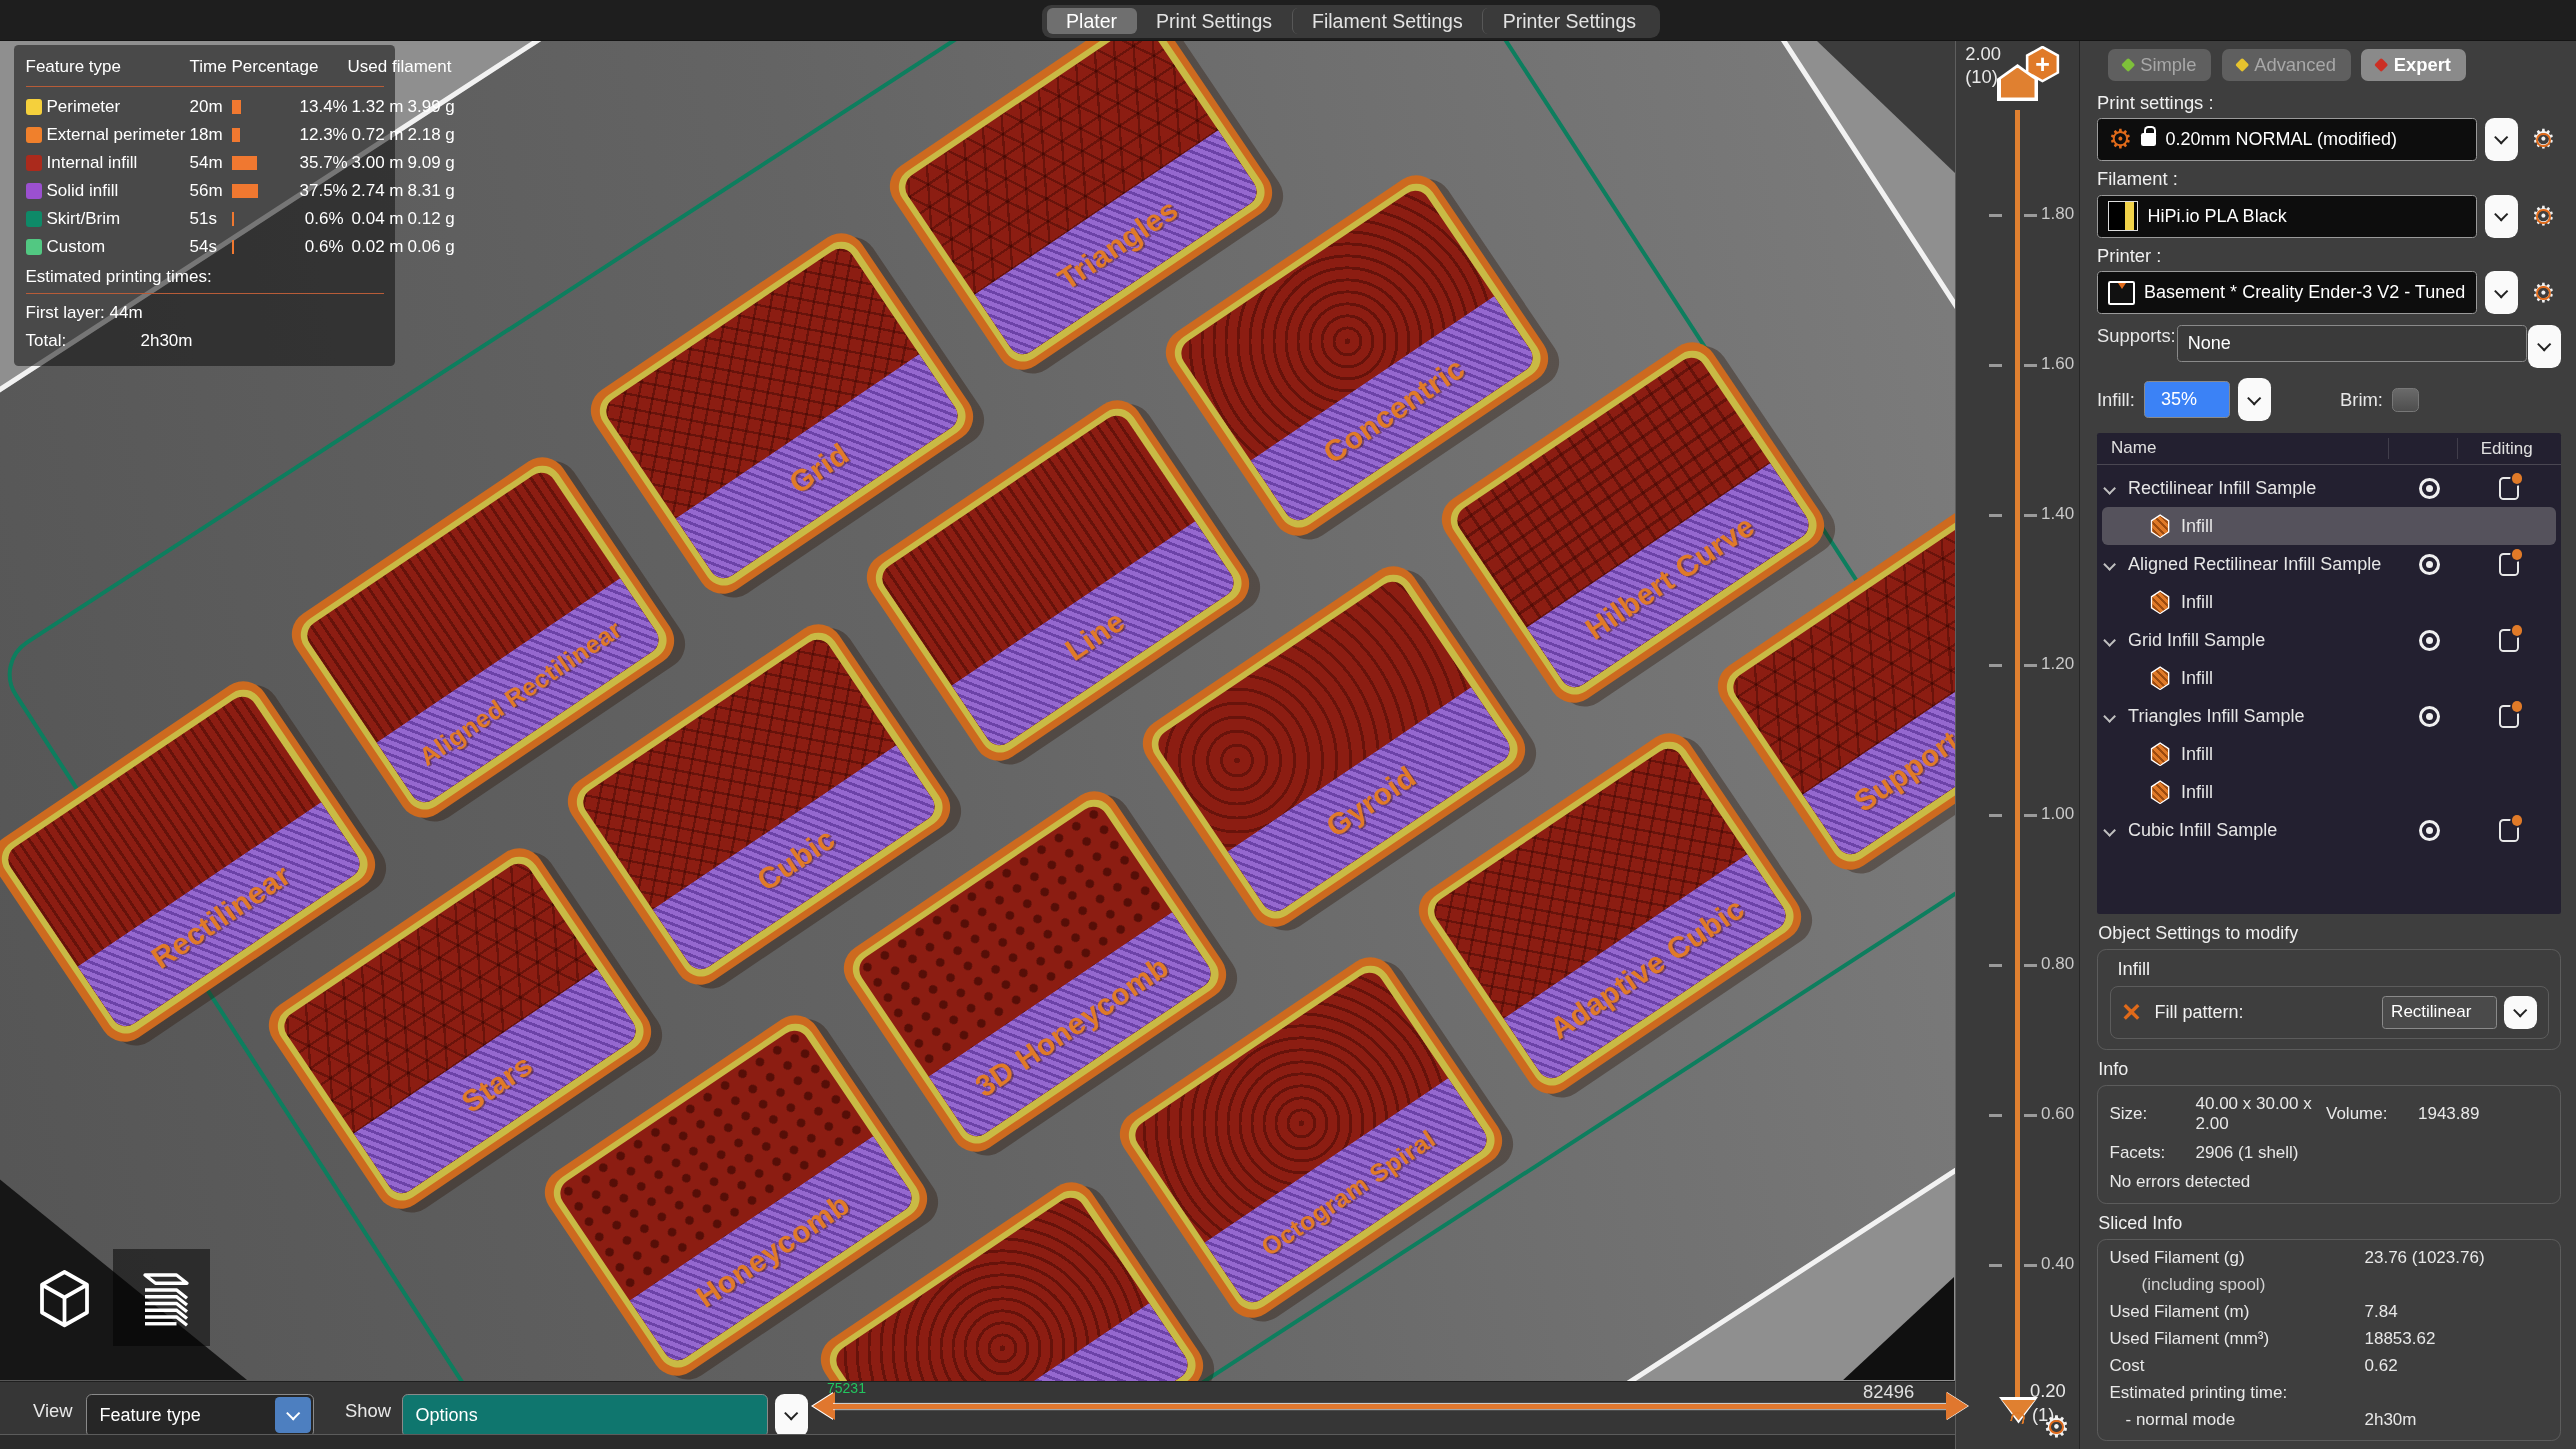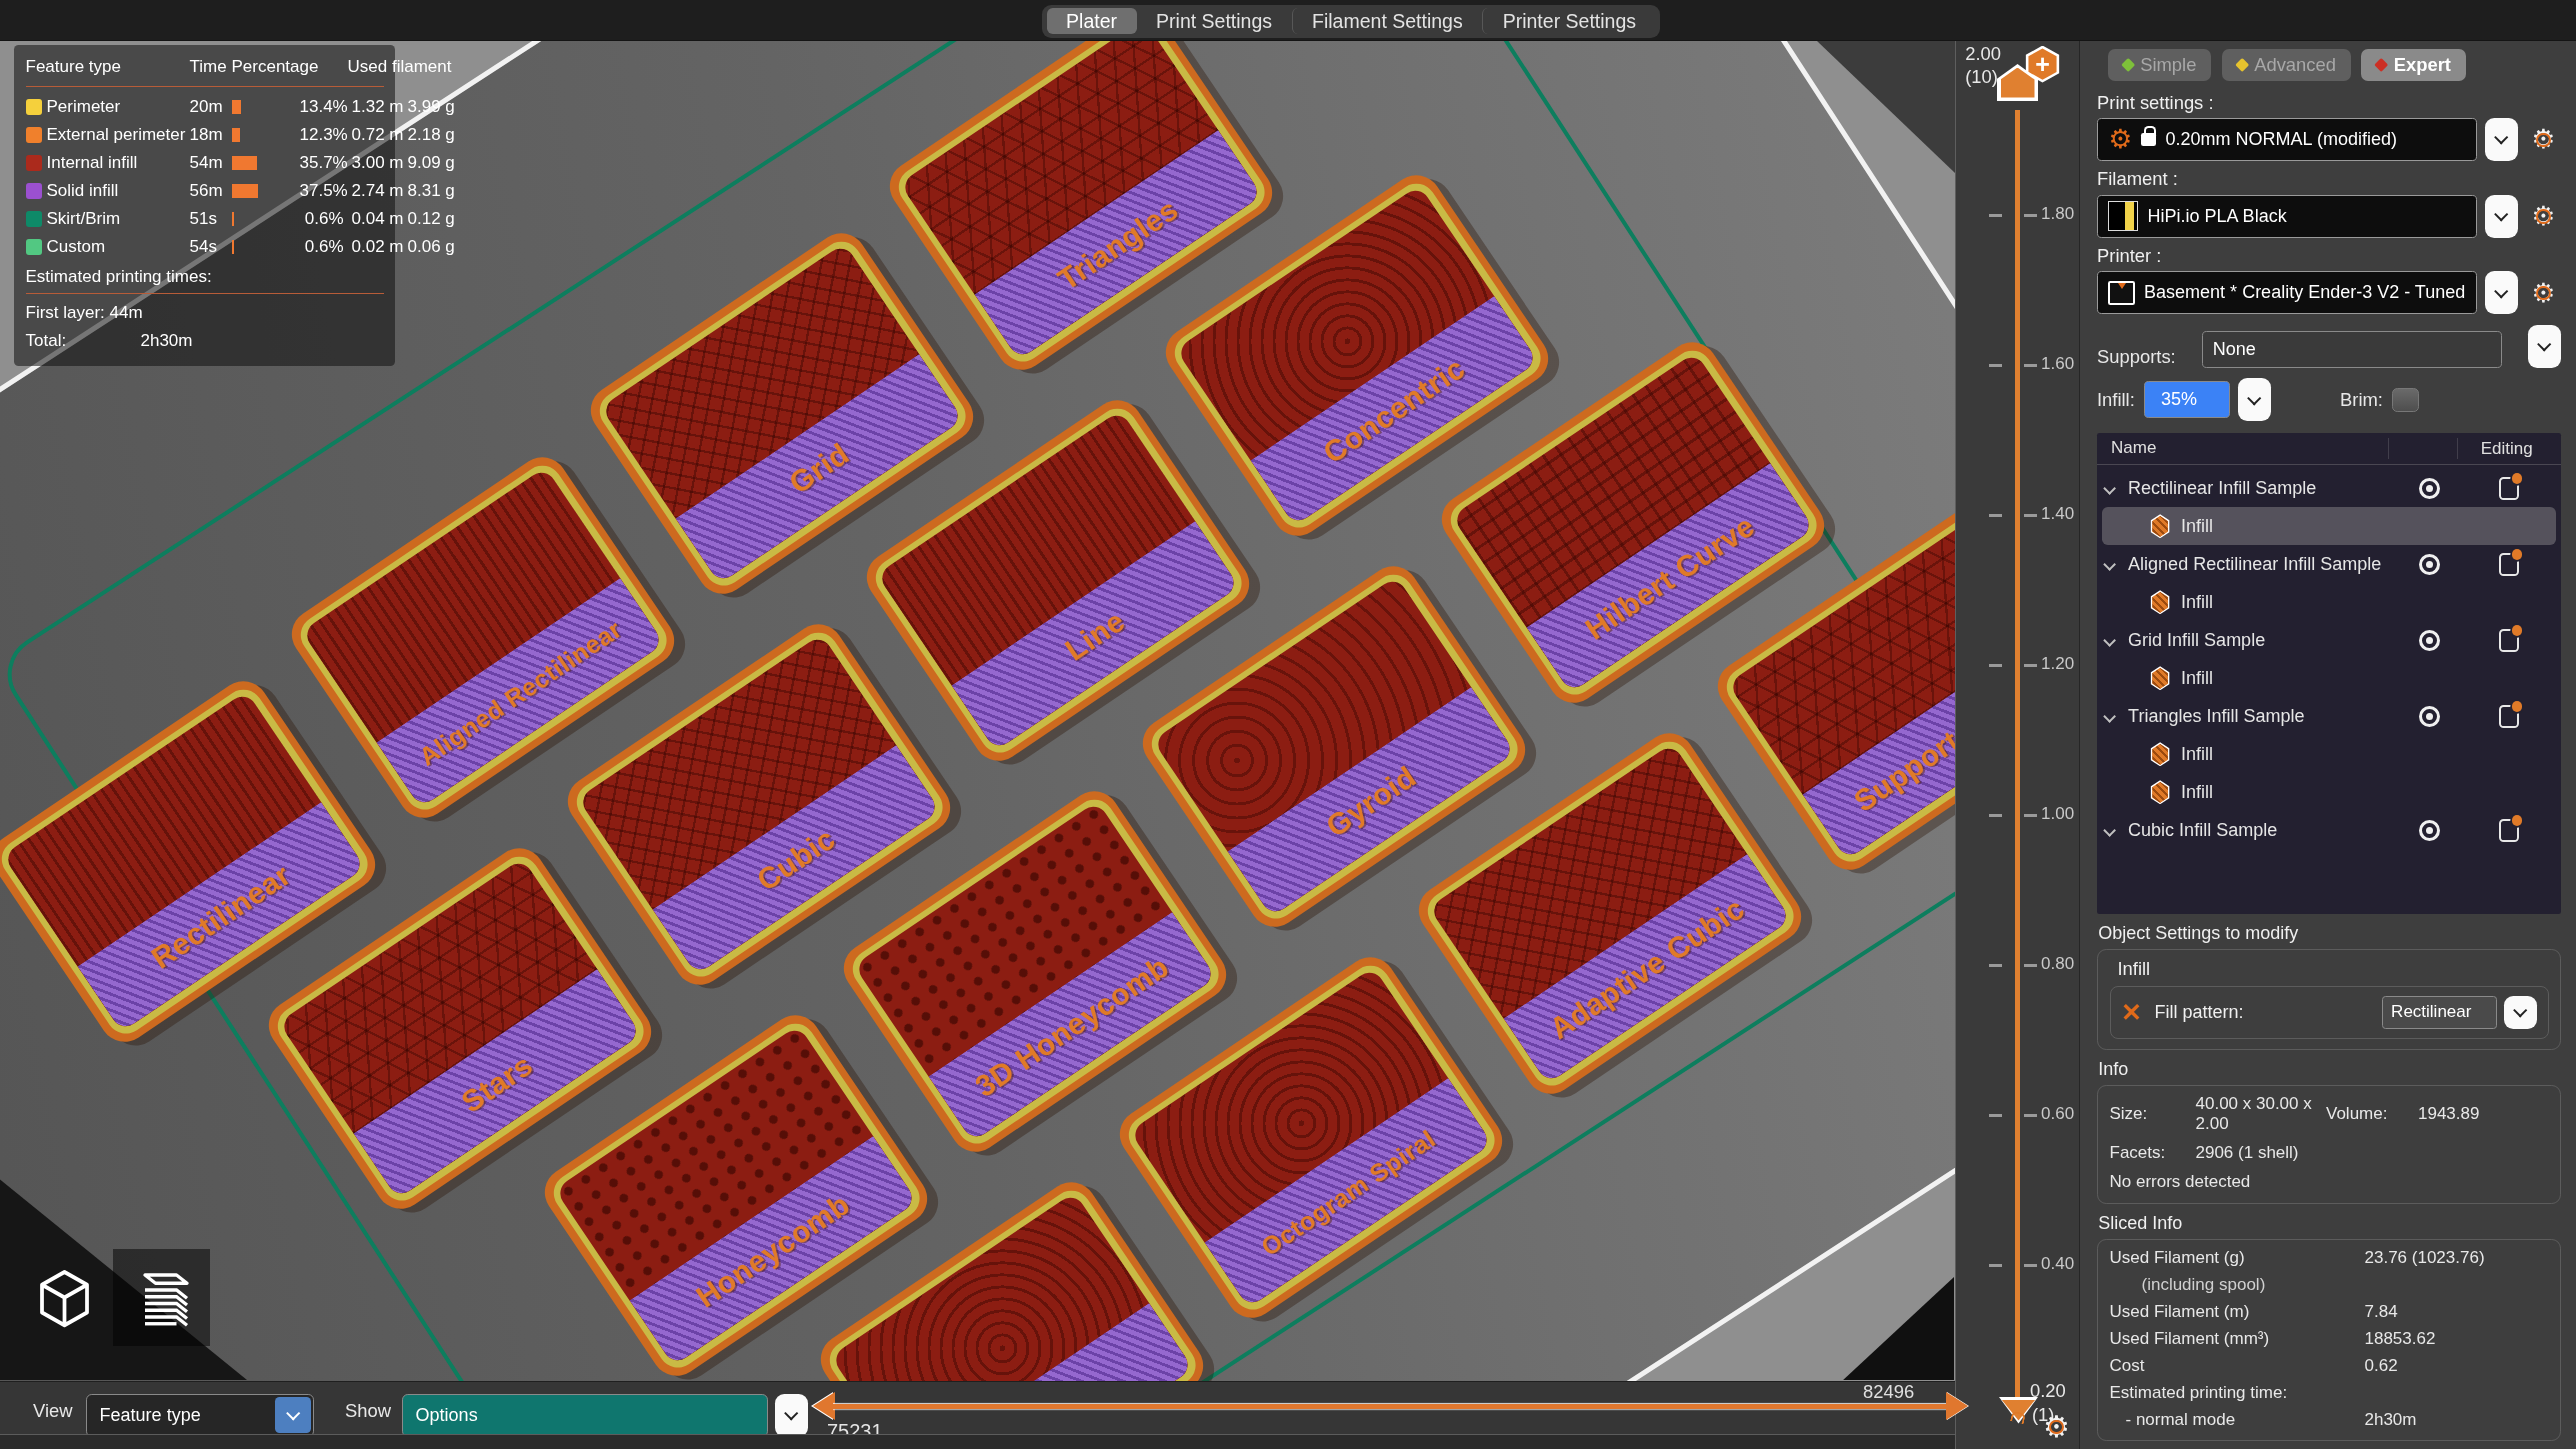--- a/index.html
+++ b/index.html
@@ -105,21 +105,21 @@
   .chev { width:10.4px; height:10.4px; border-right:2.9px solid #fff; border-bottom:2.9px solid #fff; transform:rotate(45deg) translate(-1.1px,-1.1px); }
   .chev.dark { border-color:#222; }
   .wbtn { position:absolute; width:33px; height:43px; background:#fafafa; border-radius:9.2px; display:flex; align-items:center; justify-content:center; cursor:pointer; }
   .hline { position:absolute; left:833px; top:1404px; width:1114px; height:4.6px; background:#e0772e; box-shadow:0 -1.1px 0 rgba(255,255,255,.75), 0 1.2px 0 rgba(255,255,255,.55); }
   .harrow-l { position:absolute; left:813px; top:1392px; width:0; height:0;
               border-top:14.4px solid transparent; border-bottom:14.4px solid transparent; border-right:22px solid #e0772e;
               filter:drop-shadow(-1.1px 0 0 #fff); }
   .harrow-r { position:absolute; left:1946px; top:1392px; width:0; height:0;
               border-top:14.4px solid transparent; border-bottom:14.4px solid transparent; border-left:22px solid #e0772e;
               filter:drop-shadow(1.2px 0 0 #fff); }
-  .hs-lab-l { position:absolute; left:827px; top:1420px; font-size:20px; color:#e5e5e5; }
+  .hs-lab-l { position:absolute; left:827px; top:1380px; font-size:14px; color:#22c55e; }
   .hs-lab-r { position:absolute; left:1863px; top:1381px; font-size:18.4px; color:#e0e0e0; }
   .bar-foot { position:absolute; left:0; right:0; bottom:0; height:14px; background:#2b2b2b; border-top:1.2px solid #5c5c5c; }
 
   
   .rightpanel { position:absolute; left:2079px; top:41px; width:497px; height:1408px; background:#3e3e3e; border-left:1.7px solid #262626;
                 display:flex; flex-direction:column; padding:5.8px 15px 8px 17px; }
   .modes { display:flex; justify-content:flex-end; gap:10.4px; margin:2.3px 95px 7px 0; }
   .mode { height:32px; border-radius:7px; background:#5f5f5f; display:flex; align-items:center; gap:7px; padding:0 15px; font-size:18.4px; color:#a8a8a8; }
   .mode .dia { width:10.4px; height:10.4px; transform:rotate(45deg); border-radius:1.7px; }
   .mode.active { background:#8a8a8a; color:#fff; font-weight:bold; }
@@ -130,21 +130,21 @@
   .wbtn2 { width:33px; height:43px; background:#fafafa; border-radius:9.2px; display:flex; align-items:center; justify-content:center; flex:none; cursor:pointer; }
   .gearslot { width:35px; display:flex; justify-content:center; flex:none; }
   .minigear { font-size:26.5px; color:#e06a1a; line-height:1; }
   .locksm { position:relative; width:15px; height:12.6px; background:#fff; border-radius:2.3px; flex:none; }
   .locksm::before { content:''; position:absolute; top:-7.5px; left:2.3px; width:8px; height:7.5px; border:2.3px solid #fff; border-bottom:none; border-radius:4.6px 4.6px 0 0; }
   .fil-sw { width:30px; height:30px; background:#000; border:1.7px solid #ddd; position:relative; flex:none; }
   .fil-sw::after { content:''; position:absolute; right:3.5px; top:0; bottom:0; width:9.2px; background:#f0d24a; }
   .printico { width:26.5px; height:24px; border:2.3px solid #fff; border-radius:2.3px; position:relative; background:#111; flex:none; }
   .printico::after { content:''; position:absolute; left:50%; top:0; transform:translateX(-50%); width:0; height:0;
                      border:4px solid transparent; border-top:6.3px solid #e06a1a; }
-  .supportsrow { display:flex; align-items:flex-end; gap:26px; margin:7px 0 4.6px 0; }
+  .supportsrow { display:flex; align-items:flex-start; gap:1px; margin:7px 0 4.6px 0; }
   .supportsrow .slabel { font-size:18.4px; white-space:nowrap; }
   .medcombo { flex:1; height:37px; background:#3a3a3a; border:1.2px solid #8a8a8a; border-radius:4.6px; display:flex; align-items:center; padding:0 10px; font-size:18px; color:#fff; }
   .infillrow { display:flex; align-items:center; margin:5.8px 0 8px 0; }
   .smcombo { width:86px; height:37px; background:#3b82f6; border:1.2px solid #8a8a8a; border-radius:4.6px; display:flex; align-items:center; padding:0 16px; font-size:18px; color:#fff; }
   .checkbox { width:26.5px; height:24px; border-radius:5.2px; background:linear-gradient(#6a6a6a,#4e4e4e); border:1.2px solid #777; cursor:pointer; }
 
   
   .objlist { flex:1 1 auto; min-height:0; background:#232030; border-radius:2.3px; margin-top:3.5px; display:flex; flex-direction:column; overflow:hidden; }
   .objhead { display:grid; grid-template-columns:1fr 69px 98px; align-items:center; height:32px; border-bottom:1.2px solid #4a4752; padding:0 5.8px 0 14px; flex:none; }
   .objhead .h { font-size:17px; color:#e0e0e0; }

